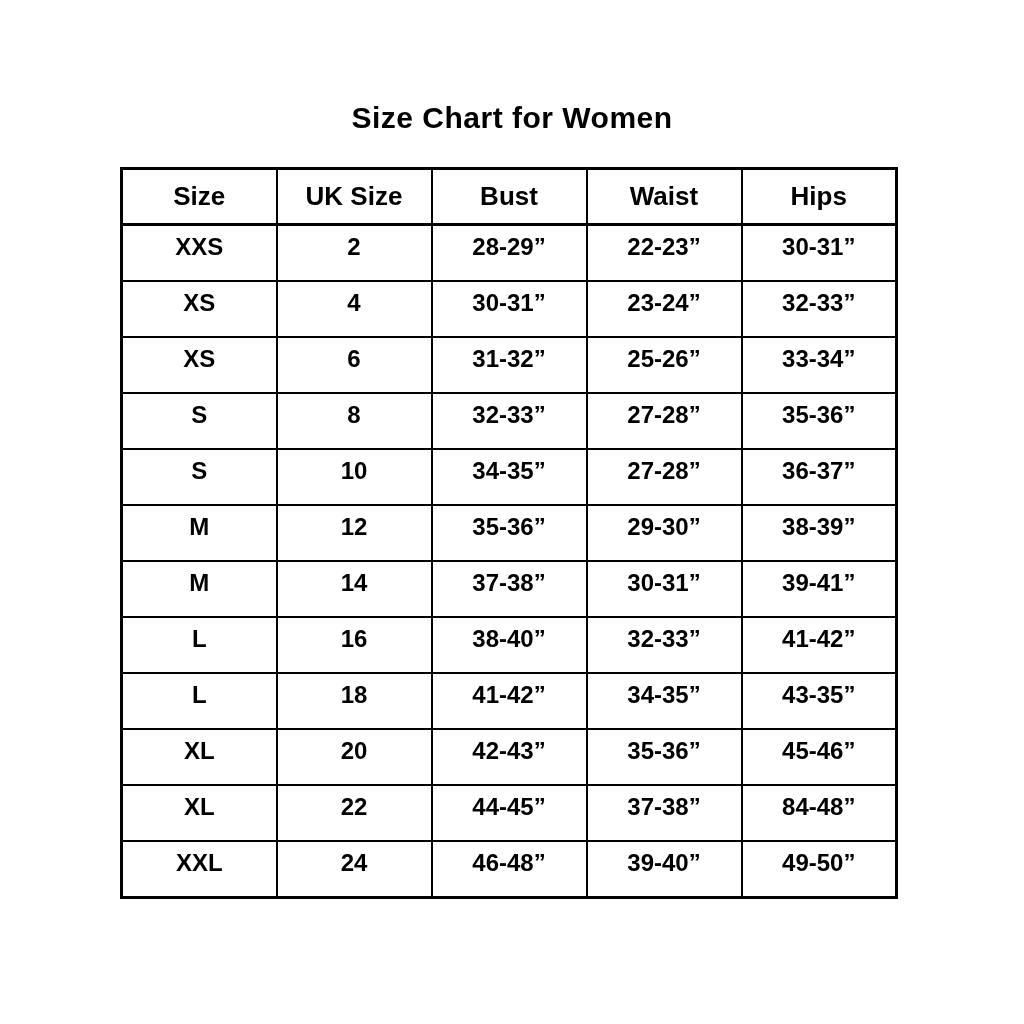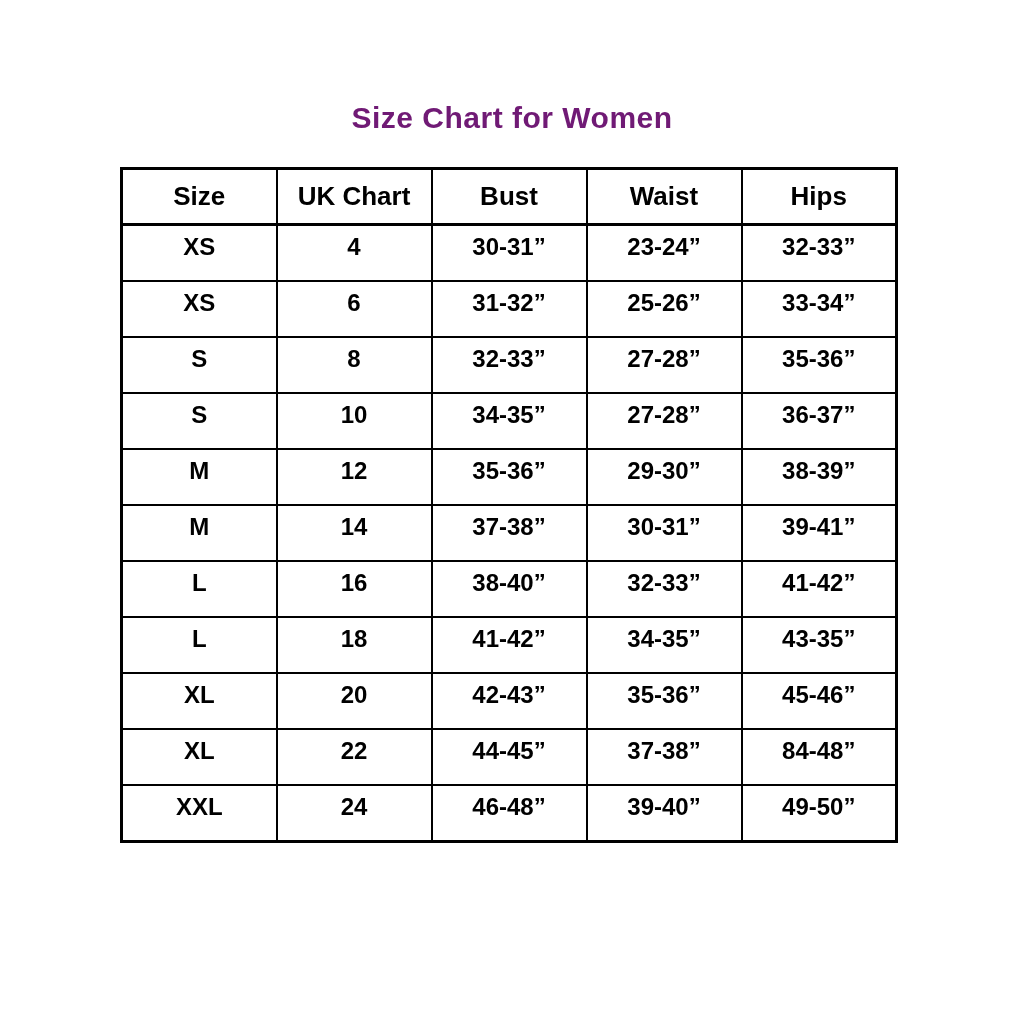--- a/index.html
+++ b/index.html
@@ -19,21 +19,21 @@
   .page-title {
     position: absolute;
     top: 101px;
     left: 0;
     width: 100%;
     margin: 0;
     text-align: center;
     font-size: 30px;
     font-weight: bold;
     letter-spacing: 0.5px;
-    color: #701a75;
+    color: #000000;
   }
   table.size-table {
     position: absolute;
     left: 120px;
     top: 167px;
     width: 778px;
     border-collapse: collapse;
     table-layout: fixed;
     background: #ffffff;
     border: 3px solid #000000;
@@ -64,27 +64,34 @@
 <body>
 
 <div class="page">
 
   <h1 class="page-title">Size Chart for Women</h1>
 
   <table class="size-table">
     <thead>
       <tr>
         <th>Size</th>
-        <th>UK Chart</th>
+        <th>UK Size</th>
         <th>Bust</th>
         <th>Waist</th>
         <th>Hips</th>
       </tr>
     </thead>
     <tbody>
+      <tr>
+        <td>XXS</td>
+        <td>2</td>
+        <td>28-29”</td>
+        <td>22-23”</td>
+        <td>30-31”</td>
+      </tr>
       <tr>
         <td>XS</td>
         <td>4</td>
         <td>30-31”</td>
         <td>23-24”</td>
         <td>32-33”</td>
       </tr>
       <tr>
         <td>XS</td>
         <td>6</td>

